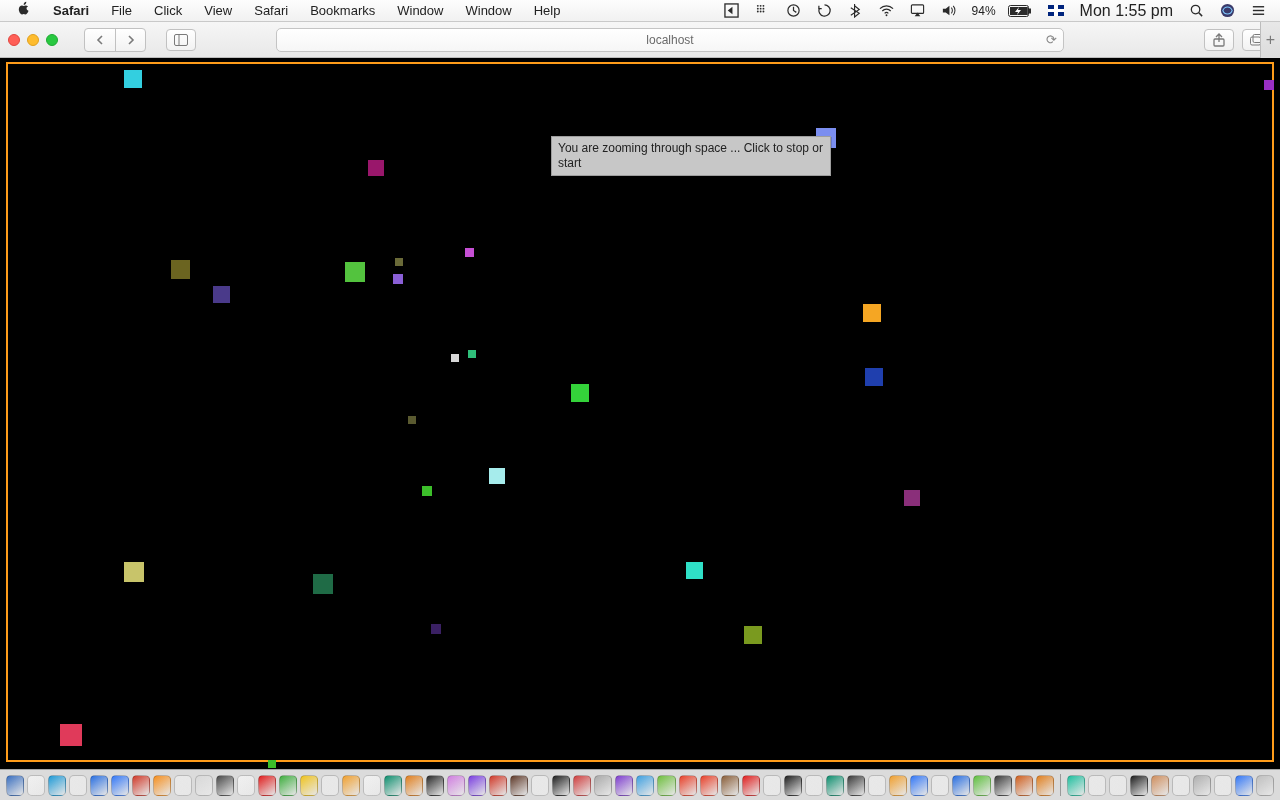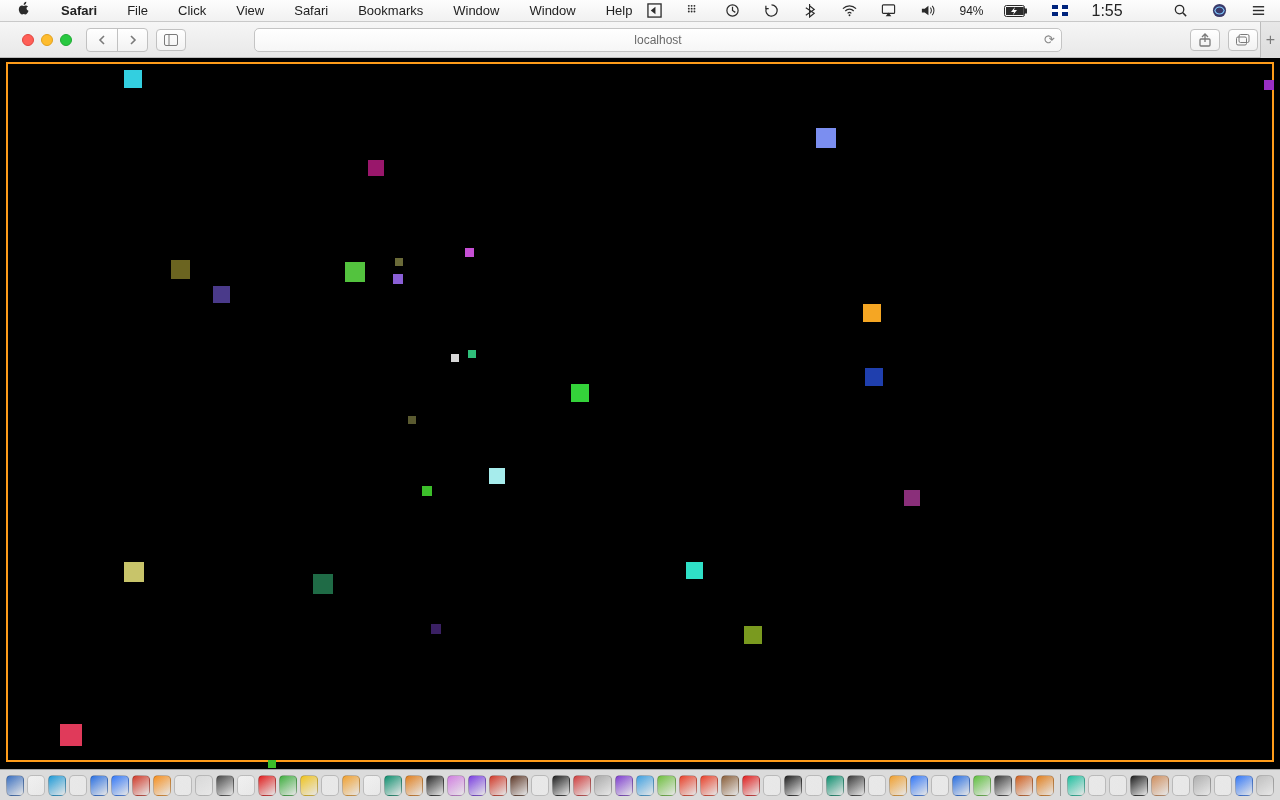--- a/index.html
+++ b/index.html
@@ -4,36 +4,36 @@
 <style>
 * { margin: 0; padding: 0; box-sizing: border-box; font-family: -apple-system, "Helvetica Neue", Arial, sans-serif; }
 html, body { width: 1280px; height: 800px; overflow: hidden; background: #c8c8c8; }
 
 
 .menubar {
   height: 22px; width: 100%; background: linear-gradient(#fdfdfd,#f1f1f1);
   display: flex; align-items: center; font-size: 13px; color: #222;
   border-bottom: 1px solid #c9c9c9; padding: 0 8px; justify-content: space-between;
 }
-.menubar-left, .menubar-right { display: flex; gap: 12px; }
+.menubar-left, .menubar-right { display: flex; gap: 4px; }
 .menubar-left .mitem { padding: 0 9px; line-height: 22px; cursor: default; }
 .menubar-left .mitem.bold { font-weight: 600; }
 .menubar-right .ricon { padding: 0 6px; display: flex; align-items: center; height: 18px; line-height: 22px; }
 .menubar-right .battery-text { font-size: 12px; padding-right: 2px; }
 .apple-logo { width: 14px; height: 14px; }
 .flag { width: 16px; height: 11px; background: #00247d; position: relative; }
 .flag::before { content:""; position:absolute; inset:0; background:
   linear-gradient(to bottom, transparent 40%, #fff 40%, #fff 60%, transparent 60%),
   linear-gradient(to right, transparent 40%, #fff 40%, #fff 60%, transparent 60%); }
 
 
 .safari-window { position: absolute; left: 0; top: 22px; width: 1280px; height: 747px; background: #fff; }
 .toolbar {
   height: 36px; background: linear-gradient(#f6f6f6,#e8e8e8);
-  border-bottom: 1px solid #bcbcbc; display: flex; align-items: center; padding: 0 22px; gap: 8px;
+  border-bottom: 1px solid #bcbcbc; display: flex; align-items: center; padding: 0 8px; gap: 20px;
 }
 .traffic { display: flex; gap: 7px; margin-right: 6px; }
 .tl { width: 12px; height: 12px; border-radius: 50%; }
 .tl.red { background: #ff5f57; border:1px solid #e14640; }
 .tl.yel { background: #febc2e; border:1px solid #e1a11e; }
 .tl.grn { background: #28c840; border:1px solid #1fab34; }
 .btn-group { display: flex; border: 1px solid #c1c1c1; border-radius: 4px; overflow: hidden; background: linear-gradient(#fff,#f2f2f2); }
 .btn-group .seg { width: 30px; height: 22px; display:flex; align-items:center; justify-content:center; color:#6a6a6a; font-size:13px; }
 .btn-group .seg + .seg { border-left: 1px solid #c1c1c1; }
 .square-btn { width: 30px; height: 22px; border:1px solid #c1c1c1; border-radius:4px; background:linear-gradient(#fff,#f2f2f2); display:flex; align-items:center; justify-content:center; color:#6a6a6a; }
@@ -249,20 +249,23 @@
         <div class="square" style="left: 414px; top: 422px; width: 10px; height: 10px; background: rgb(60, 191, 42);"></div>
         <div class="square" style="left: 896px; top: 426px; width: 16px; height: 16px; background: rgb(138, 47, 122);"></div>
         <div class="square" style="left: 116px; top: 498px; width: 20px; height: 20px; background: rgb(200, 196, 106);"></div>
         <div class="square" style="left: 305px; top: 510px; width: 20px; height: 20px; background: rgb(31, 107, 70);"></div>
         <div class="square" style="left: 678px; top: 498px; width: 17px; height: 17px; background: rgb(47, 224, 199);"></div>
         <div class="square" style="left: 423px; top: 560px; width: 10px; height: 10px; background: rgb(58, 32, 99);"></div>
         <div class="square" style="left: 736px; top: 562px; width: 18px; height: 18px; background: rgb(122, 154, 31);"></div>
         <div class="square" style="left: 52px; top: 660px; width: 22px; height: 22px; background: rgb(224, 58, 90);"></div>
         <div class="square" style="left: 260px; top: 696px; width: 8px; height: 8px; background: rgb(60, 191, 42);"></div>
       </div>
+    <div class="tooltip" style="left:551px; top:78px; width:280px">
+      <span>You are zooming through space ... Click to stop or start</span>
+    </div>
   </div>
 </div>
 
 <div class="dock" id="dock">
     <div class="dicon" style="background: linear-gradient(145deg, rgb(58, 111, 191), rgba(255, 255, 255, 0.35)); border: 0.5px solid rgba(0, 0, 0, 0.2);"></div>
     <div class="dicon" style="background: linear-gradient(145deg, rgb(240, 240, 240), rgba(255, 255, 255, 0.35)); border: 0.5px solid rgba(0, 0, 0, 0.2);"></div>
     <div class="dicon" style="background: linear-gradient(145deg, rgb(31, 154, 214), rgba(255, 255, 255, 0.35)); border: 0.5px solid rgba(0, 0, 0, 0.2);"></div>
     <div class="dicon" style="background: linear-gradient(145deg, rgb(232, 232, 232), rgba(255, 255, 255, 0.35)); border: 0.5px solid rgba(0, 0, 0, 0.2);"></div>
     <div class="dicon" style="background: linear-gradient(145deg, rgb(42, 111, 224), rgba(255, 255, 255, 0.35)); border: 0.5px solid rgba(0, 0, 0, 0.2);"></div>
     <div class="dicon" style="background: linear-gradient(145deg, rgb(52, 120, 246), rgba(255, 255, 255, 0.35)); border: 0.5px solid rgba(0, 0, 0, 0.2);"></div>

